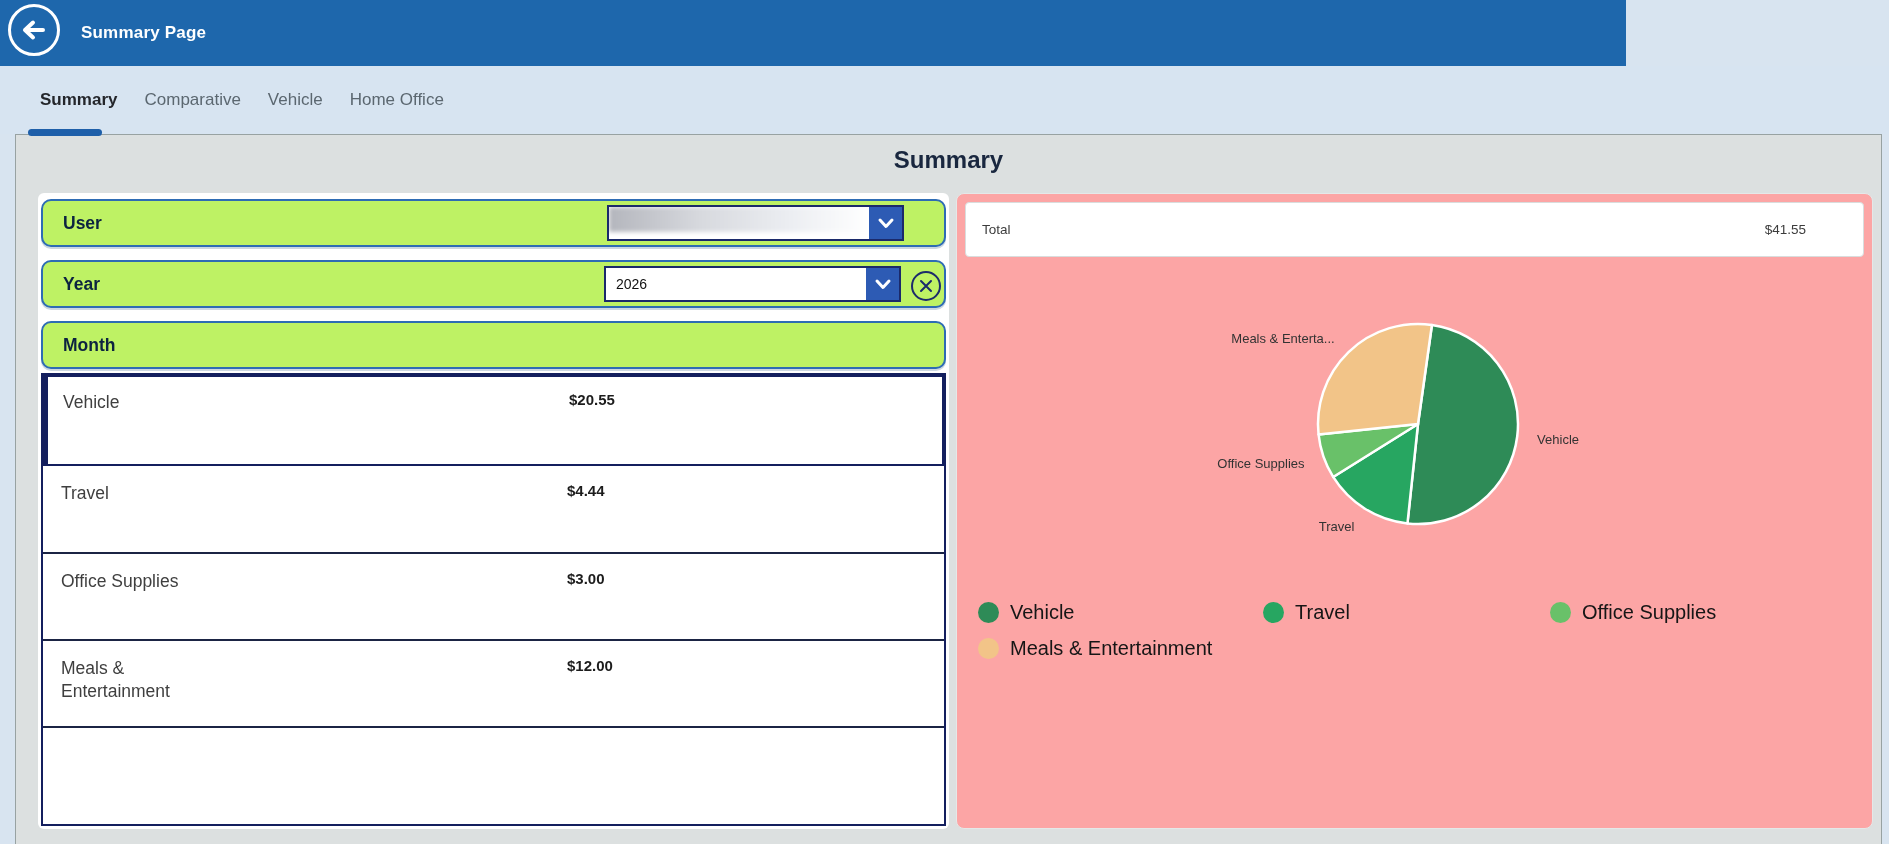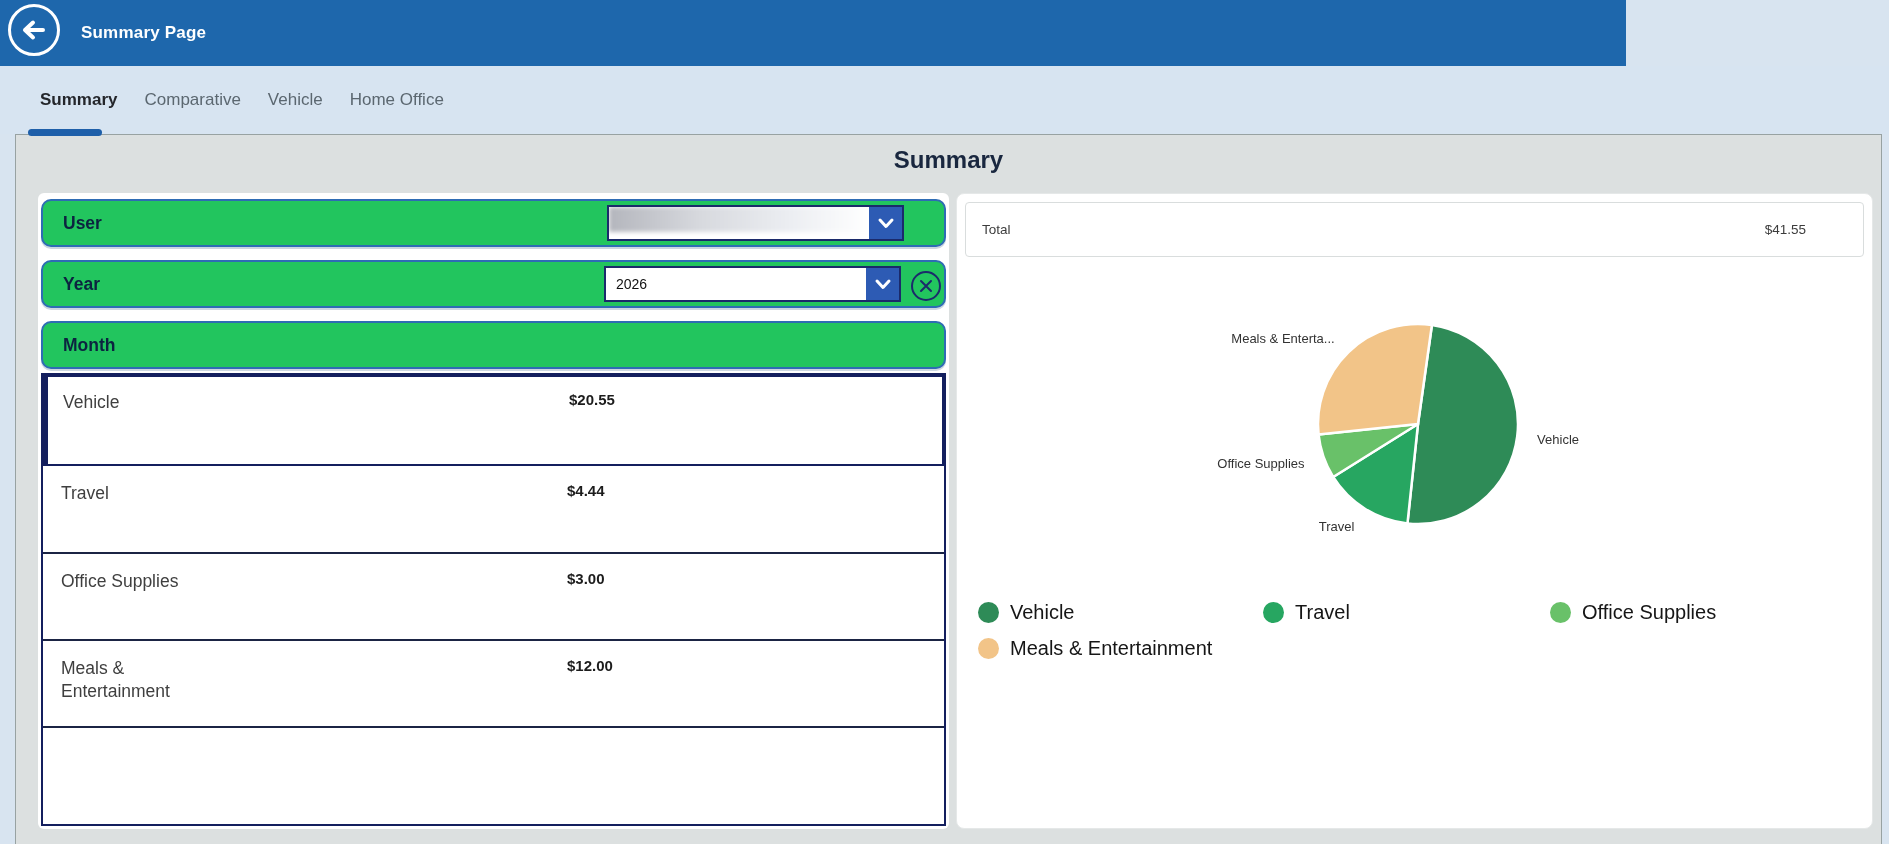--- a/index.html
+++ b/index.html
@@ -27,21 +27,21 @@
   
   .panel { position:absolute; left:15px; top:134px; width:1867px; height:710px; background:#DCE0E0;
            border:1px solid #98A2A2; border-bottom:none; }
   .page-title { position:absolute; left:0; top:11px; width:100%; text-align:center; font-size:24px;
                 font-weight:bold; color:#19273F; }
 
   
   .left-card { position:absolute; left:22px; top:58px; width:911px; height:636px; background:#fff;
                border-radius:6px; }
 
-  .filter-row { position:absolute; left:3px; width:905px; height:48px; background:#22c55e;
+  .filter-row { position:absolute; left:3px; width:905px; height:48px; background:#bef264;
                 border:2px solid #2E6CB4; border-radius:10px; display:flex; align-items:center;
                 padding:0 3px 0 20px; box-shadow:0 2px 0 rgba(110,140,170,.35); }
   .filter-row .flabel { font-size:17.5px; font-weight:600; color:#0C2340; flex:1; }
   .dd-group { display:flex; align-items:stretch; width:297px; height:36px; border:2px solid #1B2A6B;
               background:#fff; margin-right:37px; cursor:pointer; }
   .dd-value { flex:1; display:flex; align-items:center; padding-left:10px; font-size:14px; color:#111;
               position:relative; overflow:hidden; }
   .dd-chevron { width:33px; background:#2D5BB4; display:flex; align-items:center; justify-content:center; }
   .redacted { position:absolute; left:0; top:0; width:100%; height:78%;
               background:linear-gradient(90deg,#b4b6bd 0%,#d7d9de 35%,#eceef2 70%,#ffffff 100%);
@@ -60,21 +60,21 @@
   .g-row { position:relative; width:100%; cursor:pointer; background:#fff; }
   .g-row .glabel { position:absolute; left:18px; top:16px; width:170px; font-size:17.5px; color:#3F3F3F;
                    line-height:1.3; }
   .g-row .gvalue { position:absolute; left:524px; top:16px; font-size:15px; font-weight:600; color:#1C1C1C;text-align:right; }
   .g-row.divider { border-bottom:2px solid #1B2444; }
   .g-row.selected { border:2px solid #141F5E; border-left-width:5px; }
   .g-row.selected .glabel { left:15px; top:14px; }
   .g-row.selected .gvalue { left:521px; top:14px; }
 
   
-  .right-card { position:absolute; left:940px; top:58px; width:917px; height:636px; background:#ffffff;
+  .right-card { position:absolute; left:940px; top:58px; width:917px; height:636px; background:#fca5a5;
                 border-radius:8px; border:1px solid #E5E8E8; }
   .total-box { position:absolute; left:8px; top:8px; width:899px; height:55px; background:#fff;
                border:1px solid #D9DDDD; border-radius:4px; display:flex; align-items:center; }
   .total-label { font-size:13.5px; color:#3C3C3C; padding-left:16px; flex:1; }
   .total-value { font-size:13.5px; color:#3C3C3C; padding-right:57px; }
 
   .pie-svg { position:absolute; left:0; top:0; }
 
   .legend { position:absolute; left:21px; top:400px; display:grid; grid-template-columns:285px 287px auto;
             grid-auto-rows:36px; align-items:center; }

